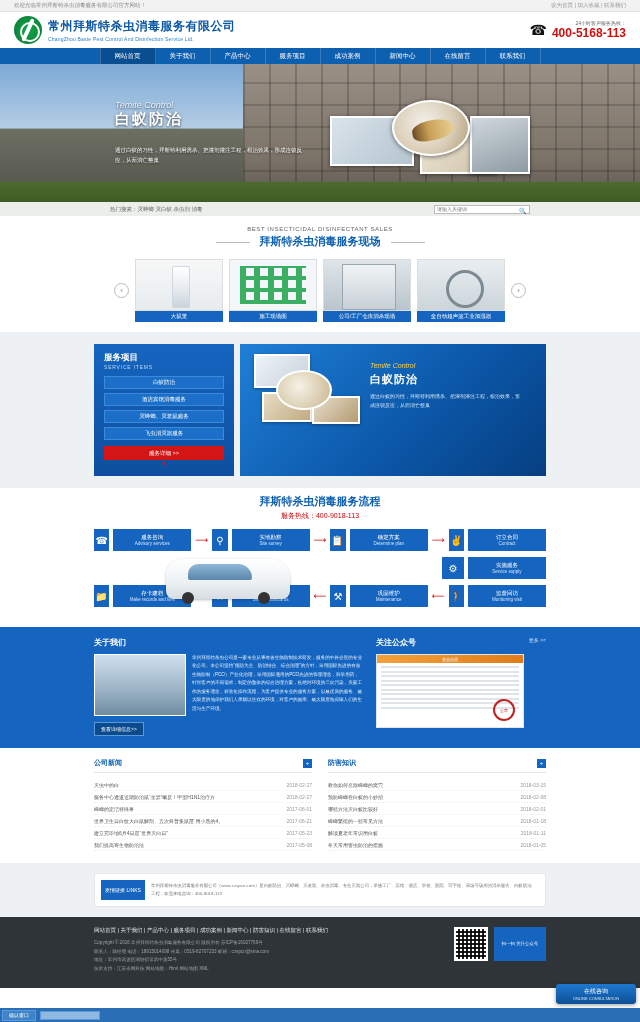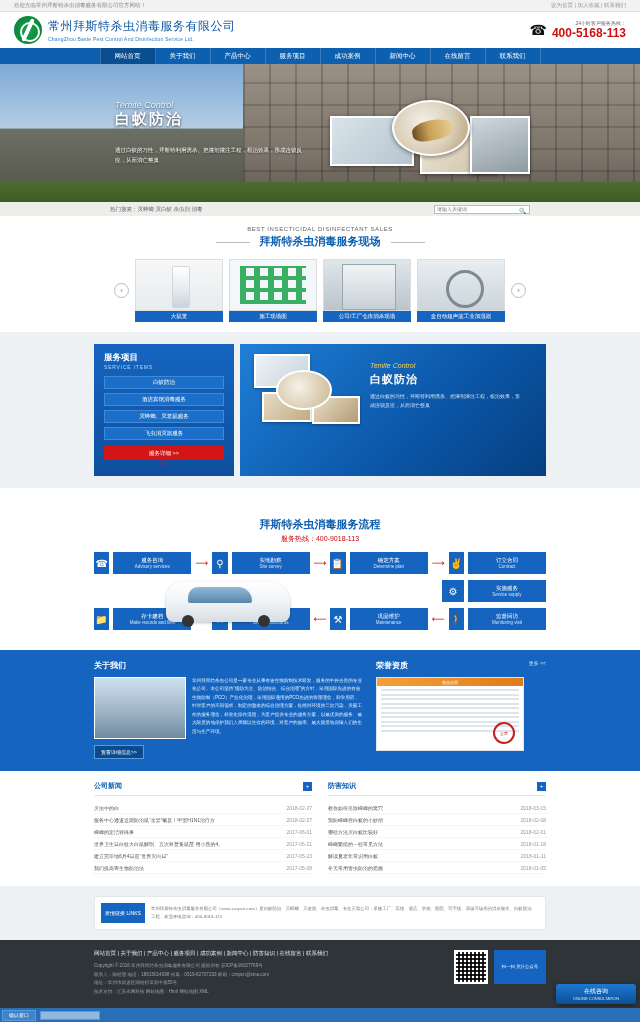--- a/index.html
+++ b/index.html
@@ -25,21 +25,21 @@
     position:relative; flex:0 0 auto; margin-right:6px;
   }
   .logo-mark:after {
     content:""; position:absolute; left:6px; top:6px; width:16px; height:16px;
     border-radius:50%; border:2px solid #fff;
   }
   .logo-mark:before {
     content:""; position:absolute; left:12px; top:2px; width:4px; height:24px;
     background:#fff; transform:rotate(25deg); border-radius:2px;
   }
-  .logo-text .cn { font-size:12px; font-weight:normal; color:#0b57a4; letter-spacing:.5px; }
+  .logo-text .cn { font-size:12px; font-weight:bold; color:#0b57a4; letter-spacing:.5px; }
   .logo-text .en { font-size:5px; color:#2a7fc9; letter-spacing:.2px; margin-top:1px;}
   .header-right { margin-left:auto; text-align:right; display:flex; align-items:center; gap:5px;}
   .phone-icon { font-size:14px; color:#111; }
   .hr-text .hint { font-size:5px; color:#666; }
   .hr-text .tel { font-size:12px; font-weight:bold; color:#cf1010; }
   .nav {
     background:#0d5fb0; height:16px; display:flex; align-items:stretch;
     justify-content:center; gap:0;
   }
   .nav a {
@@ -138,21 +138,21 @@
   .svc-right .rt1 { position:absolute; left:130px; top:18px; color:#ffd04a; font-size:7px; font-style:italic;}
   .svc-right .rt2 { position:absolute; left:130px; top:28px; color:#fff; font-size:11px; font-weight:bold; letter-spacing:1px;}
   .svc-right .rt3 { position:absolute; left:130px; top:48px; color:#cfe4f8; font-size:5px; line-height:1.8; width:150px;}
   .svc-ph { position:absolute; border:2px solid #fff; box-shadow:0 1px 3px rgba(0,0,0,.35); }
   .svc-ph.a { left:14px; top:10px; width:56px; height:34px; background:linear-gradient(135deg,#eef3f7,#c6d2da);}
   .svc-ph.b { left:22px; top:48px; width:50px; height:30px; background:linear-gradient(135deg,#e6dcc6,#c2ab82);}
   .svc-ph.c { left:72px; top:52px; width:48px; height:28px; background:linear-gradient(135deg,#e7decb,#b49b72);}
   .svc-circ { position:absolute; left:36px; top:26px; width:56px; height:40px; border-radius:50%;
     background:radial-gradient(circle at 40% 40%,#f6f2e8,#c9b58c); border:2px solid #fff;}
   
-  .flow { padding:29px 0 14px; }
+  .flow { padding:6px 0 14px; }
   .flow-title { text-align:center; }
   .flow-title .ft { font-size:11px; font-weight:bold; color:#0d5fb0; }
   .flow-title .fs { font-size:7px; color:#c00; margin-top:2px;}
   .flow-wrap { width:452px; margin:8px auto 0; position:relative; }
   .frow { display:flex; align-items:center; gap:4px; margin-bottom:6px;}
   .fbox { background:#1565c0; color:#fff; height:22px; min-width:78px; display:flex; flex-direction:column;
     align-items:center; justify-content:center; font-size:5.5px; line-height:1.25;}
   .fbox .sub { font-size:4.5px; color:#cfe2f6;}
   .ficon { width:22px; height:22px; background:#1565c0; display:flex; align-items:center; justify-content:center; color:#fff; font-size:10px;}
   .farrow { color:#d31515; font-size:9px; }
@@ -411,21 +411,21 @@
     <div class="about-left">
       <div class="h">关于我们</div>
       <div class="about-body">
         <div class="about-img"></div>
         <div class="about-txt">常州拜斯特杀虫公司是一家专业从事有害生物防制技术研发，服务的中外合资的专业化公司。本公司坚持“预防为主、防治结合、综合治理”的方针，采用国际先进的有害生物防制（PCO）产业化治理，采用国际通用的PCO先进的管理理念，科学用药，针对客户的不同需求，制定的整体的综合治理方案，杜绝对环境的二次污染，天窗工作的服务理念，标准化操作流程，为客户提供专业的服务方案，以最优质的服务、最大限度的地保护我们人类赖以生存的环境，对客户的效率、最大限度地保障人们的生活与生产环境。</div>
       </div>
       <div class="about-btn">查看详细信息&gt;&gt;</div>
     </div>
     <div class="about-right">
       <div class="h">
-        <span>荣誉资质</span>
+        <span>关注公众号</span>
         <span class="more">更多 &lt;&lt;</span>
       </div>
       <div class="cert">
         <div class="bar">营业执照</div>
         <div class="lines">
           <i></i>
             <i></i>
             <i></i>
             <i></i>
             <i></i>

